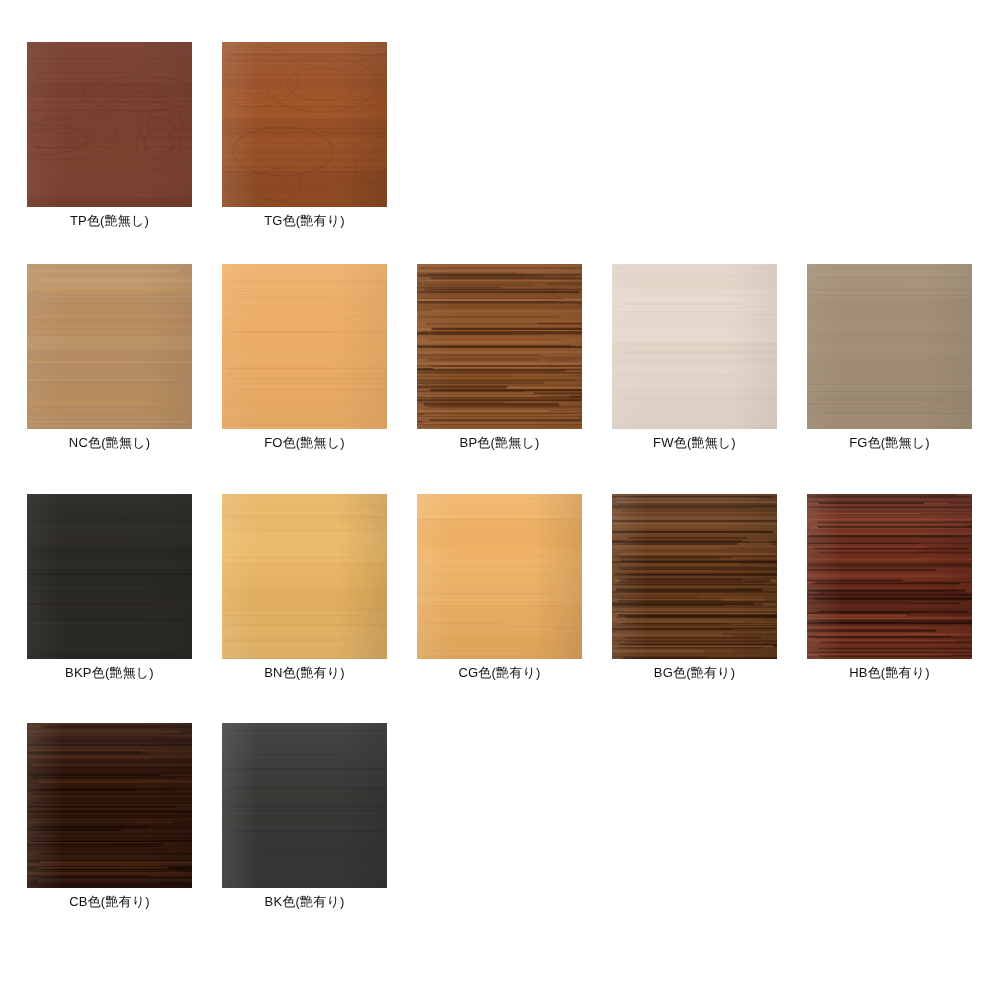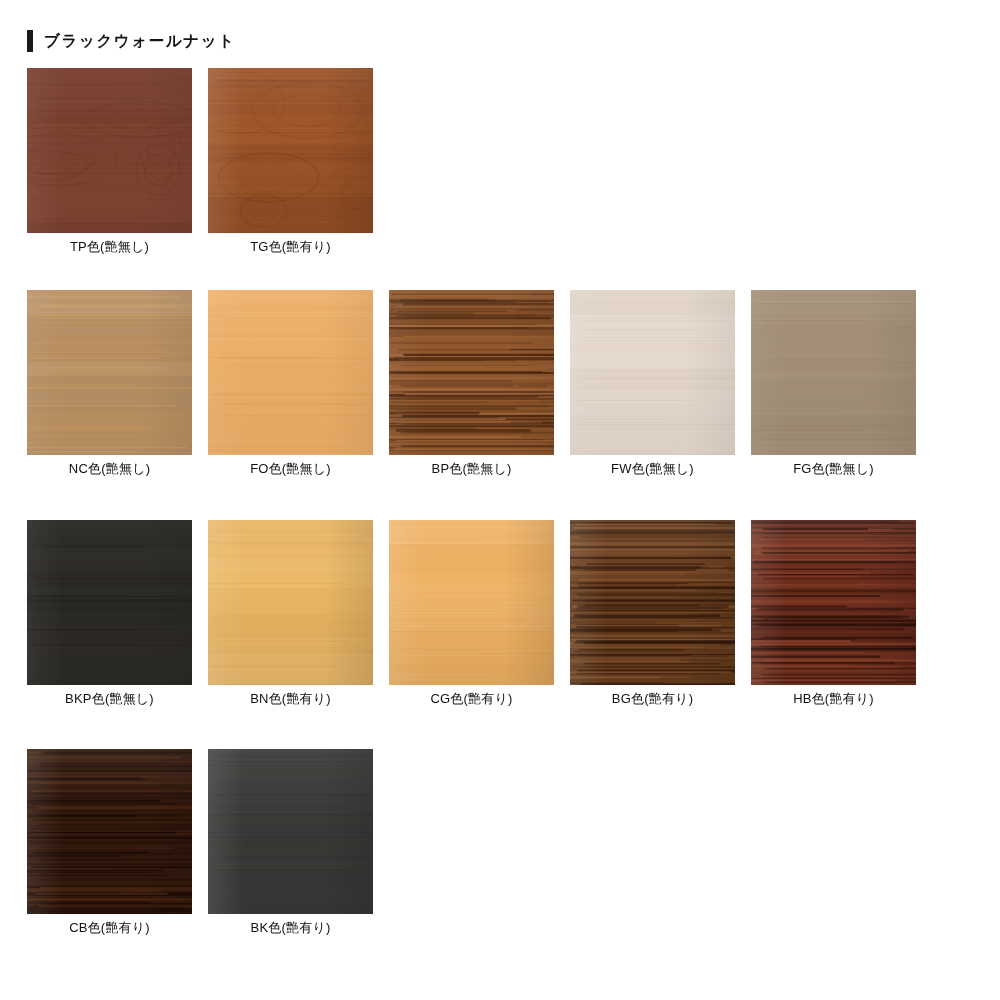--- a/index.html
+++ b/index.html
@@ -43,21 +43,21 @@
     color: #141414;
     letter-spacing: 1.6px;
     line-height: 1;
     white-space: nowrap;
   }
 
   
   .swatch-row {
     display: flex;
     padding-left: 27px;
-    gap: 16px;
+    gap: 30px;
   }
   .swatch-cell {
     width: 165px;
     flex: 0 0 165px;
   }
   .swatch-chip {
     position: relative;
     width: 165px;
     height: 165px;
     overflow: hidden;
@@ -84,24 +84,20 @@
   .gap-sections     { height: 22px; }
 </style>
 </head>
 <body>
 
 <div id="page">
 
   <div class="top-pad"></div>
 
   <div class="section">
-    <div class="section-head">
-      <span class="bar"></span>
-      <span class="title">ブラックウォールナット</span>
-    </div>
     <div class="gap-after-head"></div>
 
     <div class="swatch-row">
       <div class="swatch-cell">
         <div class="swatch-chip" style="background: rgb(123, 65, 48);">
           <div class="grain">
               <div style="position: absolute; inset: 0px; background: linear-gradient(rgb(120, 63, 47) 0%, rgb(120, 63, 47) 16.31%, rgb(122, 65, 48) 16.31%, rgb(122, 65, 48) 24.94%, rgb(120, 63, 46) 24.94%, rgb(120, 63, 46) 33.25%, rgb(123, 65, 48) 33.25%, rgb(123, 65, 48) 47.01%, rgb(123, 65, 48) 47.01%, rgb(123, 65, 48) 59.54%, rgb(126, 67, 49) 59.54%, rgb(126, 67, 49) 76.91%, rgb(127, 68, 50) 76.91%, rgb(127, 68, 50) 87.34%, rgb(126, 67, 50) 87.34%, rgb(126, 67, 50) 94.24%, rgb(119, 62, 46) 94.24%, rgb(119, 62, 46) 100%);"></div>
               <div style="position: absolute; inset: 0px;"><svg width="100%" height="100%" viewBox="0 0 100 100" preserveAspectRatio="none" xmlns="http://www.w3.org/2000/svg">
                   <rect x="7.8" y="25.95" width="71.5" height="0.35" fill="rgba(93,47,33,0.19935486902482807)" rx="0.17"></rect>
                   <rect x="-4.3" y="78.91" width="134.2" height="0.63" fill="rgba(93,47,33,0.09256214933935553)" rx="0.32"></rect>

